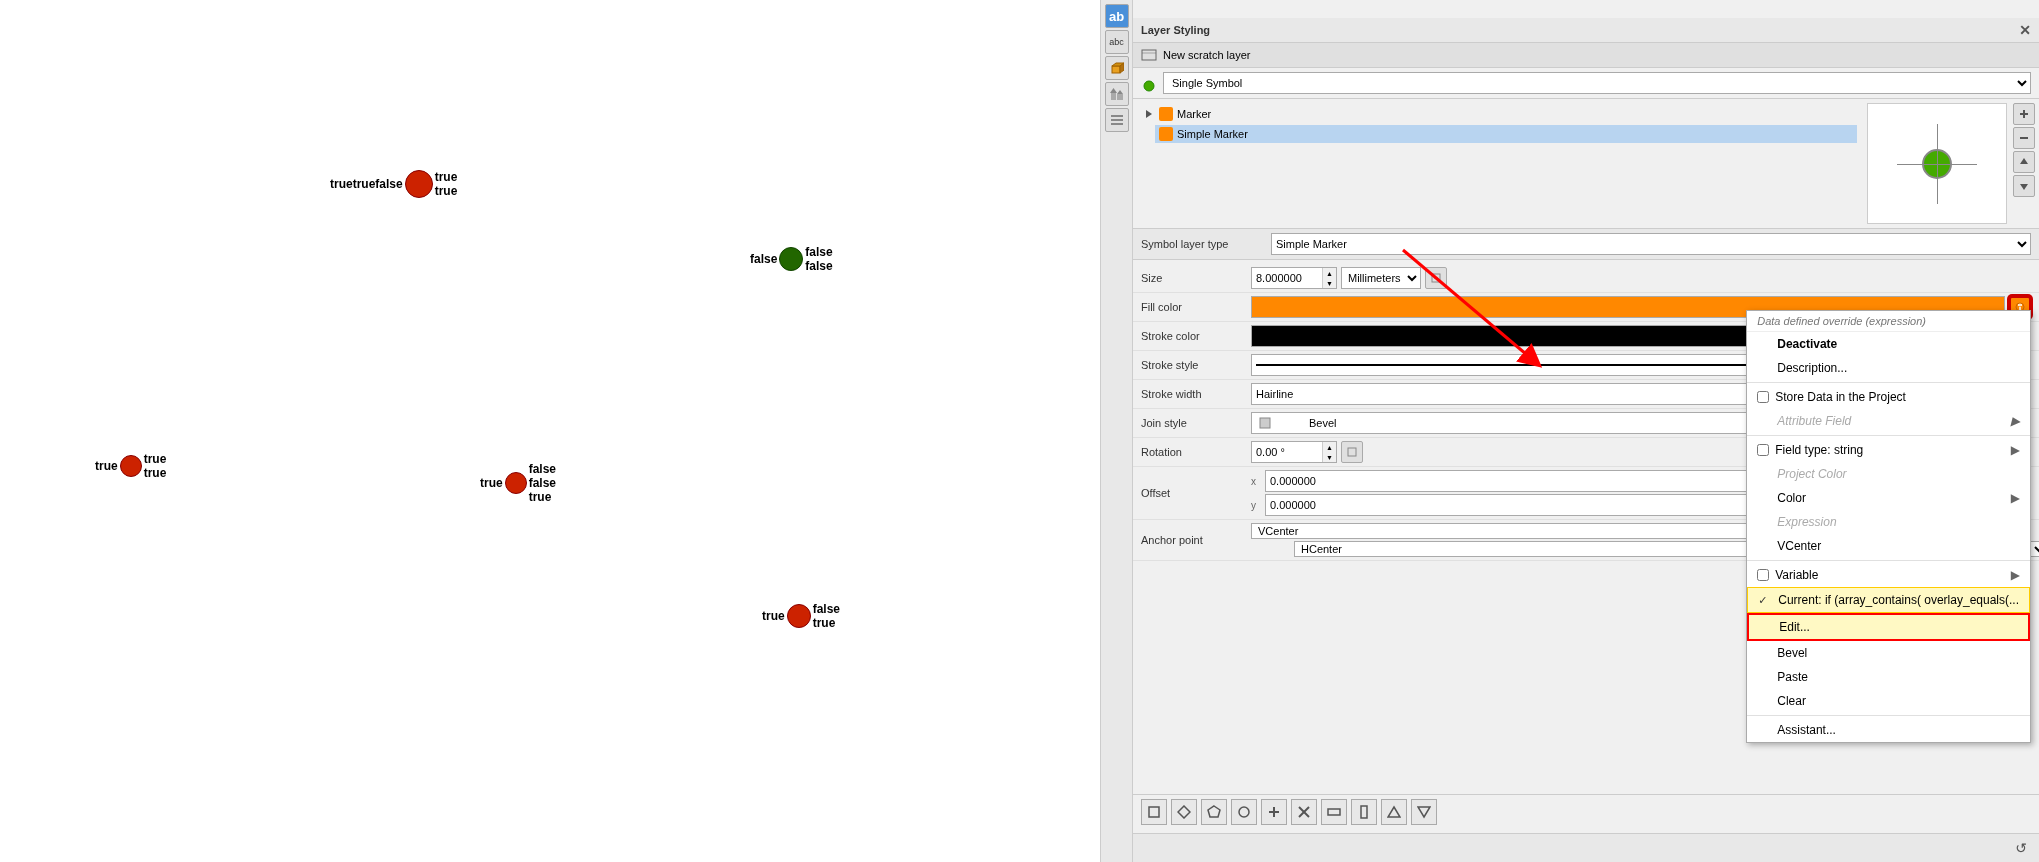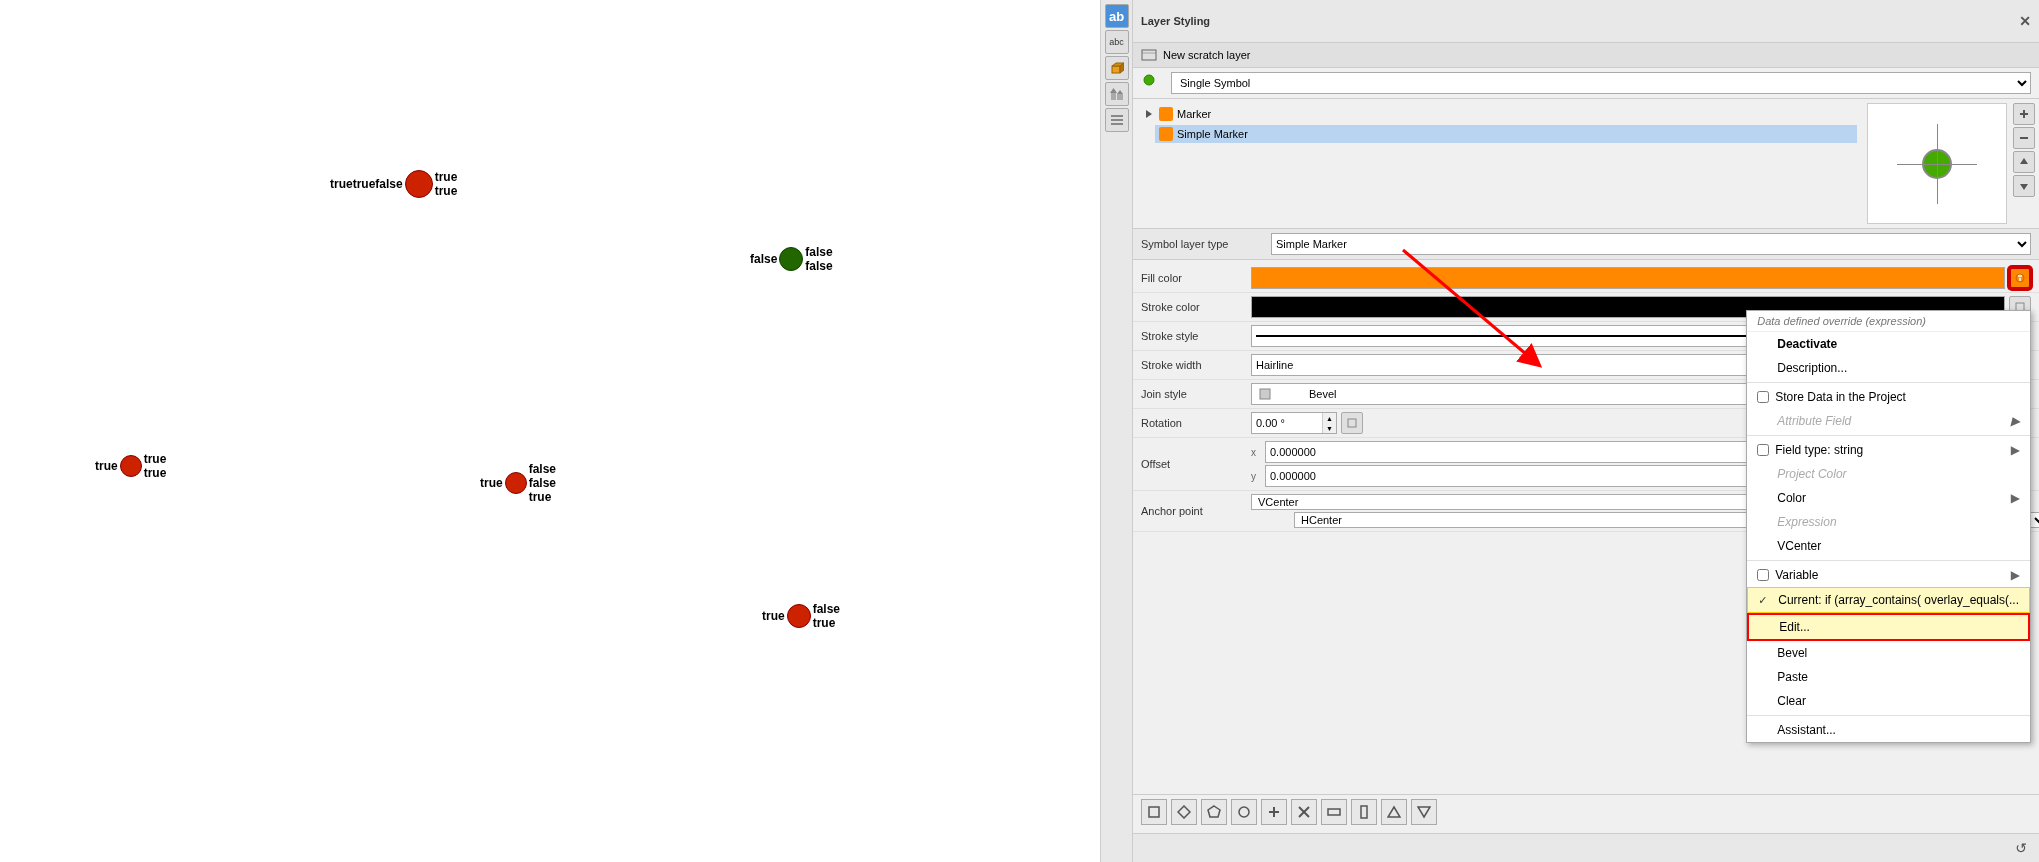--- a/index.html
+++ b/index.html
@@ -70,46 +70,47 @@
       align-items: center;
       justify-content: center;
       cursor: pointer;
       font-size: 10px;
       color: #333;
     }
 
     .panel-header {
       background: #e8e8e8;
       border-bottom: 1px solid #ccc;
-      padding: 13px 8px;
+      padding: 4px 8px;
       display: flex;
       align-items: center;
       justify-content: space-between;
       font-size: 11px;
       font-weight: bold;
       color: #333;
+      margin-top: 18px;
     }
 
     .layer-name-row {
       background: #e0e0e0;
       border-bottom: 1px solid #ccc;
       padding: 4px 8px;
       display: flex;
       align-items: center;
       gap: 6px;
       font-size: 11px;
     }
 
     .symbol-type-row {
       background: #f0f0f0;
       border-bottom: 1px solid #ccc;
       padding: 4px 8px;
       display: flex;
-      align-items: flex-start;
-      gap: 14px;
+      align-items: flex-end;
+      gap: 6px;
     }
 
     .symbol-type-select {
       flex: 1;
       height: 22px;
       border: 1px solid #aaa;
       background: white;
       font-size: 11px;
       padding: 0 4px;
     }
@@ -654,20 +655,41 @@
 
     <div class="sym-layer-type-row">
       <span class="sym-layer-label">Symbol layer type</span>
       <select class="sym-layer-select">
         <option>Simple Marker</option>
       </select>
     </div>
 
     <div class="properties-area">
 
+      <div class="prop-row">
+        <span class="prop-label">Size</span>
+        <div class="prop-value">
+          <div class="spinner-wrapper">
+            <input class="spinner-input" value="8.000000" readonly="" style="">
+            <div class="spinner-btns">
+              <button class="spinner-up">▲</button>
+              <button class="spinner-down">▼</button>
+            </div>
+          </div>
+          <select class="prop-unit">
+            <option>Millimeters</option>
+          </select>
+          <div class="side-btn" style="width:22px; height:22px; background:#e0e0e0;">
+            <svg width="10" height="10" viewBox="0 0 10 10">
+              <rect x="1" y="1" width="8" height="8" fill="none" stroke="#888" stroke-width="1"></rect>
+              <line x1="3" y1="5" x2="7" y2="5" stroke="#888" stroke-width="1"></line>
+            </svg>
+          </div>
+        </div>
+      </div>
 
       <div class="prop-row">
         <span class="prop-label">Fill color</span>
         <div class="prop-value">
           <div class="color-swatch" style="background:#ff8800;"></div>
           <div class="data-defined-btn active">
             <svg width="12" height="12" viewBox="0 0 12 12">
               <circle cx="6" cy="6" r="4" fill="#ff8800" stroke="#cc6600" stroke-width="1"></circle>
               <path d="M4,4 Q6,2 8,4 Q6,6 4,4" fill="none" stroke="white" stroke-width="1"></path>
               <line x1="6" y1="6" x2="6" y2="9" stroke="white" stroke-width="1.5"></line>

